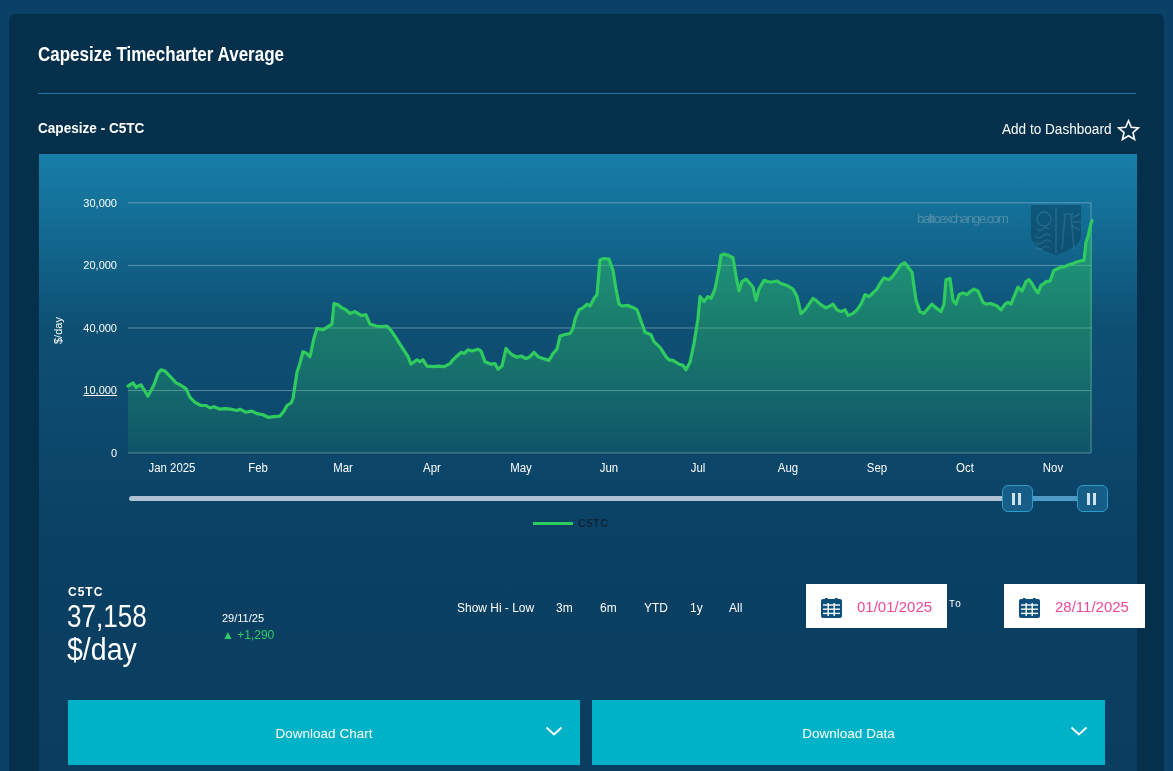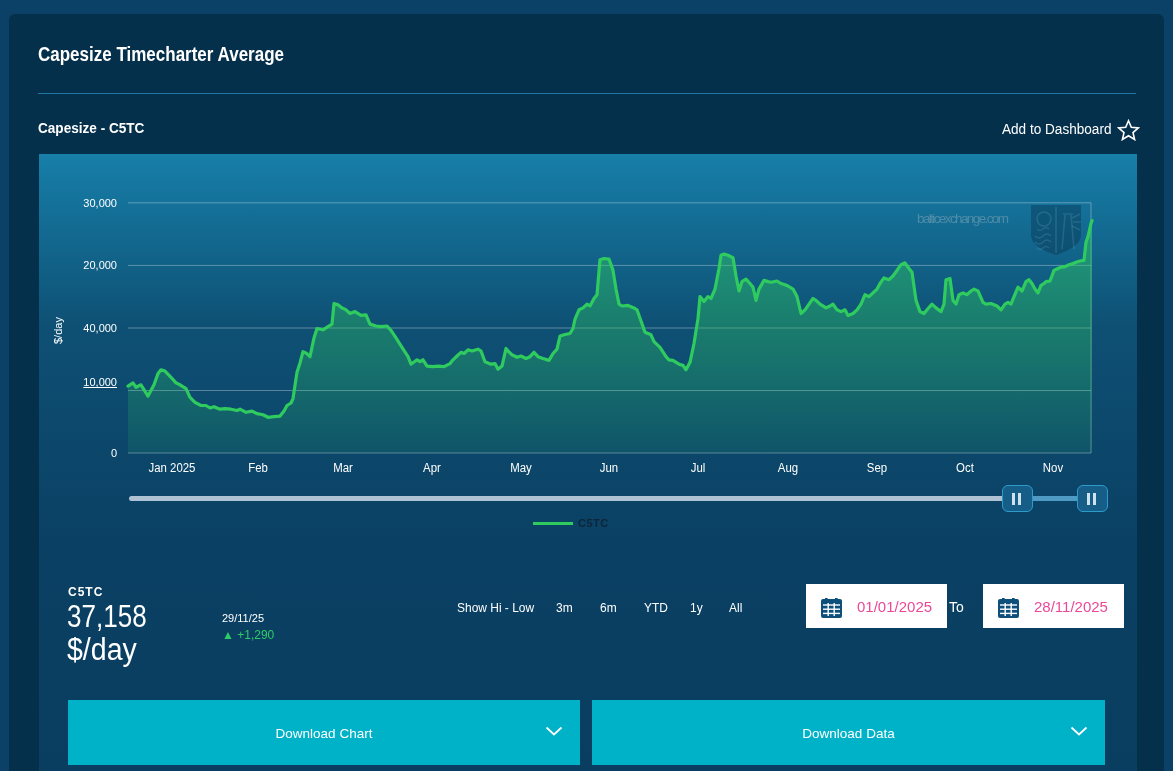--- a/index.html
+++ b/index.html
@@ -18,21 +18,21 @@
 .legline { left:494px; top:368px; width:40px; height:3px; background:#2FCB5F; }
 .legtxt { left:539px; top:363px; color:#0D2639; font-size:11px; font-weight:bold; letter-spacing:0.5px; }
 .c5 { left:29px; top:431px; color:#fff; font-size:12px; font-weight:bold; letter-spacing:1px; }
 .big { left:28px; top:445px; color:#fff; font-size:31px; transform:scaleX(0.84); transform-origin:left; white-space:nowrap; }
 .day { left:28px; top:478px; color:#fff; font-size:31px; transform:scaleX(0.92); transform-origin:left; white-space:nowrap; }
 .date1 { left:183px; top:458px; color:#fff; font-size:11px; }
 .chg { left:183px; top:474px; color:#2ECC66; font-size:12px; }
 .ctr { position:absolute; top:446px; color:#fff; font-size:13px; white-space:nowrap; transform:scaleX(0.92); transform-origin:left; }
 .dbox { top:430px; width:141px; height:44px; background:#fff; }
 .dtxt { position:absolute; top:14px; color:#ec4899; font-size:15px; }
-.to { left:910px; top:445px; color:#fff; font-size:14px; }
+.to { left:910px; top:445px; color:#fff; font-size:10px;font-family:Liberation Mono, monospace; }
 .btn { top:546px; height:65px; background:#00B2C8; color:#fff; font-size:13px; }
 .btxt { position:absolute; width:100%; text-align:center; top:26px; font-size:13.5px; }
 </style></head>
 <body>
 <div class="abs panel"></div>
 <div class="abs title">Capesize Timecharter Average</div>
 <div class="abs hr"></div>
 <div class="abs sub">Capesize - C5TC</div>
 <div class="abs addd">Add to Dashboard</div>
 <svg class="abs" style="left:1117px;top:119px" width="23" height="22" viewBox="0 0 23 22">
@@ -70,21 +70,21 @@
         <path d="M34,10 L31,44 M40,10 L43,44 M32,9 h10"></path>
         <path d="M41,13 l8,-4 M42,17 l8,0 M41,21 l8,4"></path>
       </g>
     </g>
     <path d="M89,232.1 L94,228.9 L97,233.3 L102,230.8 L109,242.1 L115,230.8 L119,219.6 L122,215.8 L126,217.1 L132,223.3 L137,228.9 L141,230.8 L147,234.6 L151,243.3 L156,248.3 L162,251.5 L167,251.5 L171,254.0 L175,252.7 L181,255.2 L186,254.6 L192,255.2 L198,256.5 L201,255.2 L207,258.3 L213,257.1 L218,259.6 L224,260.8 L229,263.3 L235,262.7 L241,262.1 L245,257.1 L248,251.5 L252,249.0 L254,244.6 L258,218.3 L261,208.9 L264,197.7 L267,198.9 L271,202.7 L275,183.9 L278,174.5 L284,175.8 L289,172.6 L293,170.1 L295,149.5 L299,150.8 L303,153.9 L307,155.8 L311,159.5 L316,157.6 L322,161.4 L327,160.8 L331,170.1 L337,172.0 L342,172.6 L348,172.0 L352,176.4 L357,183.9 L363,193.3 L369,202.7 L372,210.2 L378,205.8 L381,207.7 L384,205.8 L388,212.1 L394,212.7 L399,212.1 L405,212.7 L411,209.6 L414,205.8 L418,202.0 L422,198.3 L425,199.5 L429,195.8 L433,197.0 L439,195.2 L442,197.0 L446,207.7 L452,210.2 L456,209.6 L459,215.2 L463,212.1 L467,194.5 L469,197.0 L473,200.8 L478,203.3 L482,202.0 L487,204.5 L491,202.7 L495,198.3 L499,202.7 L504,204.5 L510,206.4 L514,199.5 L518,195.2 L521,182.0 L525,180.8 L531,179.5 L534,174.5 L536,165.1 L540,155.8 L544,153.9 L548,150.1 L551,152.0 L555,144.5 L558,140.7 L561,105.7 L565,104.5 L570,105.1 L574,116.4 L577,135.1 L580,150.1 L583,152.0 L589,151.4 L595,153.9 L598,155.8 L602,167.0 L606,178.3 L612,180.8 L615,187.7 L621,193.3 L627,202.7 L630,205.8 L634,206.4 L640,210.2 L644,211.4 L647,215.8 L651,208.3 L655,189.5 L659,164.5 L661,142.6 L665,147.6 L669,142.6 L672,144.5 L676,135.1 L680,114.5 L682,101.3 L685,100.1 L689,101.3 L694,103.8 L697,122.0 L700,137.0 L703,127.6 L707,125.1 L711,129.5 L714,133.2 L717,146.4 L720,135.1 L725,126.4 L729,127.6 L732,128.2 L738,127.0 L742,129.5 L746,130.7 L749,132.0 L754,135.1 L758,142.6 L762,159.5 L766,155.8 L770,150.1 L774,144.5 L777,146.4 L781,150.1 L787,153.9 L791,152.0 L794,150.1 L798,155.8 L802,157.6 L806,155.8 L809,161.4 L814,159.5 L818,155.8 L822,150.1 L826,140.7 L830,142.6 L834,138.9 L838,135.1 L841,129.5 L845,123.9 L850,125.7 L854,122.0 L858,116.4 L862,110.7 L866,108.8 L870,114.5 L873,118.2 L877,146.4 L881,157.6 L885,159.5 L888,155.8 L893,150.1 L897,153.9 L902,157.6 L905,150.1 L907,125.7 L911,124.5 L914,146.4 L917,150.1 L920,140.7 L924,138.9 L928,140.7 L932,137.0 L935,135.1 L939,137.0 L944,148.3 L947,150.1 L952,149.5 L958,152.0 L962,155.8 L966,150.1 L969,148.3 L972,150.1 L975,142.6 L979,133.2 L983,137.0 L987,127.6 L990,125.7 L993,129.5 L996,135.1 L999,138.9 L1002,131.4 L1005,129.5 L1007,127.6 L1011,127.0 L1015,116.4 L1019,114.5 L1022,113.2 L1026,112.6 L1030,110.7 L1034,109.5 L1037,108.2 L1041,107.0 L1045,106.3 L1047,88.2 L1049,82.6 L1052,69.4 L1053,66.6 L1053,299 L89,299 Z" fill="url(#ag)"></path>
     <polyline points="89,232.1 94,228.9 97,233.3 102,230.8 109,242.1 115,230.8 119,219.6 122,215.8 126,217.1 132,223.3 137,228.9 141,230.8 147,234.6 151,243.3 156,248.3 162,251.5 167,251.5 171,254.0 175,252.7 181,255.2 186,254.6 192,255.2 198,256.5 201,255.2 207,258.3 213,257.1 218,259.6 224,260.8 229,263.3 235,262.7 241,262.1 245,257.1 248,251.5 252,249.0 254,244.6 258,218.3 261,208.9 264,197.7 267,198.9 271,202.7 275,183.9 278,174.5 284,175.8 289,172.6 293,170.1 295,149.5 299,150.8 303,153.9 307,155.8 311,159.5 316,157.6 322,161.4 327,160.8 331,170.1 337,172.0 342,172.6 348,172.0 352,176.4 357,183.9 363,193.3 369,202.7 372,210.2 378,205.8 381,207.7 384,205.8 388,212.1 394,212.7 399,212.1 405,212.7 411,209.6 414,205.8 418,202.0 422,198.3 425,199.5 429,195.8 433,197.0 439,195.2 442,197.0 446,207.7 452,210.2 456,209.6 459,215.2 463,212.1 467,194.5 469,197.0 473,200.8 478,203.3 482,202.0 487,204.5 491,202.7 495,198.3 499,202.7 504,204.5 510,206.4 514,199.5 518,195.2 521,182.0 525,180.8 531,179.5 534,174.5 536,165.1 540,155.8 544,153.9 548,150.1 551,152.0 555,144.5 558,140.7 561,105.7 565,104.5 570,105.1 574,116.4 577,135.1 580,150.1 583,152.0 589,151.4 595,153.9 598,155.8 602,167.0 606,178.3 612,180.8 615,187.7 621,193.3 627,202.7 630,205.8 634,206.4 640,210.2 644,211.4 647,215.8 651,208.3 655,189.5 659,164.5 661,142.6 665,147.6 669,142.6 672,144.5 676,135.1 680,114.5 682,101.3 685,100.1 689,101.3 694,103.8 697,122.0 700,137.0 703,127.6 707,125.1 711,129.5 714,133.2 717,146.4 720,135.1 725,126.4 729,127.6 732,128.2 738,127.0 742,129.5 746,130.7 749,132.0 754,135.1 758,142.6 762,159.5 766,155.8 770,150.1 774,144.5 777,146.4 781,150.1 787,153.9 791,152.0 794,150.1 798,155.8 802,157.6 806,155.8 809,161.4 814,159.5 818,155.8 822,150.1 826,140.7 830,142.6 834,138.9 838,135.1 841,129.5 845,123.9 850,125.7 854,122.0 858,116.4 862,110.7 866,108.8 870,114.5 873,118.2 877,146.4 881,157.6 885,159.5 888,155.8 893,150.1 897,153.9 902,157.6 905,150.1 907,125.7 911,124.5 914,146.4 917,150.1 920,140.7 924,138.9 928,140.7 932,137.0 935,135.1 939,137.0 944,148.3 947,150.1 952,149.5 958,152.0 962,155.8 966,150.1 969,148.3 972,150.1 975,142.6 979,133.2 983,137.0 987,127.6 990,125.7 993,129.5 996,135.1 999,138.9 1002,131.4 1005,129.5 1007,127.6 1011,127.0 1015,116.4 1019,114.5 1022,113.2 1026,112.6 1030,110.7 1034,109.5 1037,108.2 1041,107.0 1045,106.3 1047,88.2 1049,82.6 1052,69.4 1053,66.6" fill="none" stroke="#2FCB5F" stroke-width="3.2" stroke-linejoin="round" stroke-linecap="round"></polyline>
   </svg>
   <div class="axlbl" style="left:18px;top:43px;">30,000</div>
   <div class="axlbl" style="left:18px;top:105px;">20,000</div>
   <div class="axlbl" style="left:18px;top:168px;">40,000</div>
-  <div class="axlbl" style="left:18px;top:222px;text-decoration:underline;">10,000</div>
+  <div class="axlbl" style="left:18px;top:230px;text-decoration:underline;">10,000</div>
   <div class="axlbl" style="left:18px;top:293px;">0</div>
   <div class="abs" style="left:3px;top:168px;color:#fff;font-size:11px;transform:rotate(-90deg);white-space:nowrap;width:32px;">$/day</div>
   <div class="mon" style="left:98px;top:307px;">Jan 2025</div>
   <div class="mon" style="left:184px;top:307px;">Feb</div>
   <div class="mon" style="left:269px;top:307px;">Mar</div>
   <div class="mon" style="left:358px;top:307px;">Apr</div>
   <div class="mon" style="left:447px;top:307px;">May</div>
   <div class="mon" style="left:535px;top:307px;">Jun</div>
   <div class="mon" style="left:624px;top:307px;">Jul</div>
   <div class="mon" style="left:714px;top:307px;">Aug</div>
@@ -126,21 +126,21 @@
           <line x1="2" y1="15.4" x2="19" y2="15.4"></line>
           <line x1="7.2" y1="5" x2="7.2" y2="18"></line>
           <line x1="13.2" y1="5" x2="13.2" y2="18"></line>
         </g>
         <rect x="4" y="0" width="2.6" height="3.4" fill="#0E4F7B"></rect>
         <rect x="14" y="0" width="2.6" height="3.4" fill="#0E4F7B"></rect>
       </svg>
     <div class="dtxt" style="left:51px;">01/01/2025</div>
   </div>
   <div class="abs to">To</div>
-  <div class="abs dbox" style="left:944px;">
+  <div class="abs dbox" style="left:965px;">
     <svg class="abs" style="left:15px;top:14px" width="21" height="20" viewBox="0 0 21 20">
         <g fill="#0E4F7B">
           <rect x="0" y="1" width="21" height="19" rx="2"></rect>
         </g>
         <g stroke="#fff" stroke-width="1.4">
           <line x1="2" y1="7" x2="19" y2="7"></line>
           <line x1="2" y1="11.2" x2="19" y2="11.2"></line>
           <line x1="2" y1="15.4" x2="19" y2="15.4"></line>
           <line x1="7.2" y1="5" x2="7.2" y2="18"></line>
           <line x1="13.2" y1="5" x2="13.2" y2="18"></line>

